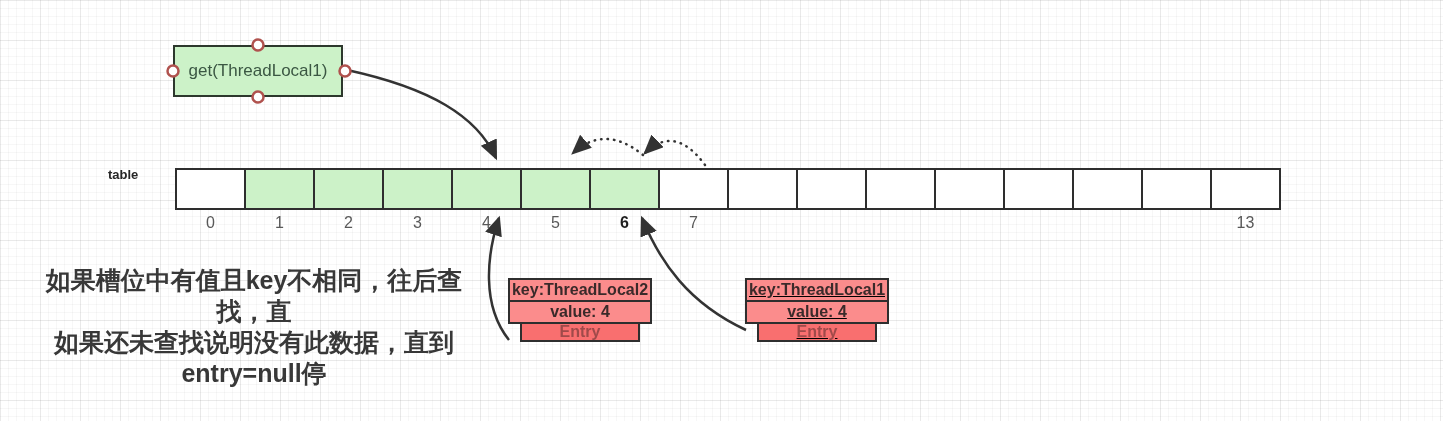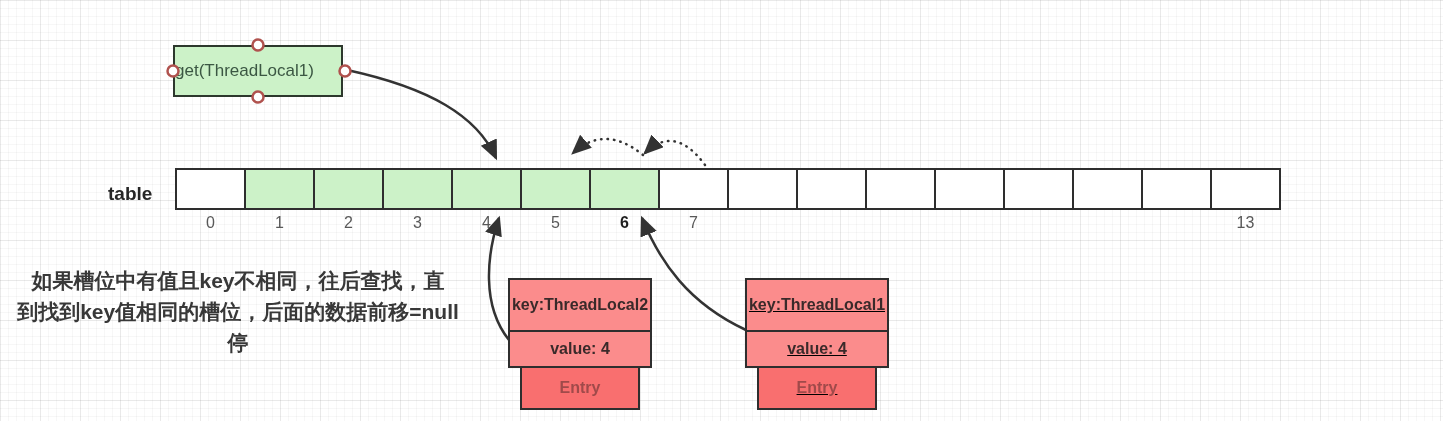--- a/index.html
+++ b/index.html
@@ -13,67 +13,67 @@
       linear-gradient(rgba(0,0,0,0.055) 1px, transparent 1px),
       linear-gradient(90deg, rgba(0,0,0,0.055) 1px, transparent 1px);
     background-size:8px 8px,8px 8px,40px 40px,40px 40px;
   }
   .arrows{position:absolute;left:0;top:0;pointer-events:none;}
 
   
   .get-box{
     position:absolute;left:173px;top:45px;width:170px;height:52px;
     background:#ccf2c8;border:2px solid #2d382d;box-sizing:border-box;
-    display:flex;align-items:center;justify-content:flex-start;
+    display:flex;align-items:center;justify-content:center;
     font-size:17px;color:#3b5743;
   }
 
   
   .headline{
     position:absolute;left:688px;top:74px;width:364px;
     text-align:center;font-size:24px;font-weight:bold;color:#3d3d3d;line-height:31px;
   }
 
   
   .table-label{
-    position:absolute;left:108px;top:183px;width:60px;
-    font-size:19px;font-weight:bold;color:#262626;
+    position:absolute;left:108px;top:167px;width:60px;
+    font-size:13px;font-weight:bold;color:#262626;
   }
   .table-row{position:absolute;left:175px;top:168px;display:flex;}
   .cell{
     width:71px;height:42px;box-sizing:border-box;
     border:2px solid #2e2e2e;background:#ffffff;margin-left:-2px;
   }
   .cell:first-child{margin-left:0;}
   .cell.green{background:#ccf2c8;}
   .index-row{position:absolute;left:175px;top:214px;display:flex;}
   .idx{
     width:71px;margin-left:-2px;text-align:center;
     font-size:16px;color:#595959;
   }
   .idx:first-child{margin-left:0;}
   .idx.bold{font-weight:bold;color:#1f1f1f;}
 
   
   .note{
-    position:absolute;left:12px;top:265px;width:452px;
-    text-align:center;font-size:21px;font-weight:bold;color:#383838;line-height:31px;
+    position:absolute;left:28px;top:265px;width:452px;
+    text-align:center;font-size:25px;font-weight:bold;color:#383838;line-height:31px;
   }
 
   
   .entry-box{position:absolute;width:144px;}
   .e-row{
     box-sizing:border-box;border:2px solid #2e2e2e;background:#fb8c8c;
     display:flex;align-items:center;justify-content:center;
     font-size:16px;font-weight:bold;color:#3a2a2a;
   }
-  .e-key{height:54px;}
-  .e-val{height:38px;margin-top:-2px;}
+  .e-key{height:24px;}
+  .e-val{height:24px;margin-top:-2px;}
   .e-tag{
-    box-sizing:border-box;width:120px;height:44px;margin:-2px auto 0 auto;
+    box-sizing:border-box;width:120px;height:20px;margin:-2px auto 0 auto;
     border:2px solid #2e2e2e;background:#f96f6f;
     display:flex;align-items:center;justify-content:center;
     font-size:16px;font-weight:600;color:#a04a4a;
   }
   .entry-1{left:508px;top:278px;}
   .entry-2{left:745px;top:278px;text-decoration:underline;}
 </style>
 </head>
 <body>
 
@@ -119,21 +119,21 @@
       <div class="idx"></div>
       <div class="idx"></div>
       <div class="idx"></div>
       <div class="idx"></div>
       <div class="idx"></div>
       <div class="idx">13</div>
     </div>
 
   <div class="note">
     <div>如果槽位中有值且key不相同，往后查找，直</div>
-    <div>到找到key值相同的槽位，后面的数据前移=null停</div>
+    <div>如果还未查找说明没有此数据，直到entry=null停</div>
   </div>
 
   <div class="entry-box entry-1">
     <div class="e-row e-key">key:ThreadLocal2</div>
     <div class="e-row e-val">value: 4</div>
     <div class="e-tag">Entry</div>
   </div>
 
   <div class="entry-box entry-2">
     <div class="e-row e-key">key:ThreadLocal1</div>

